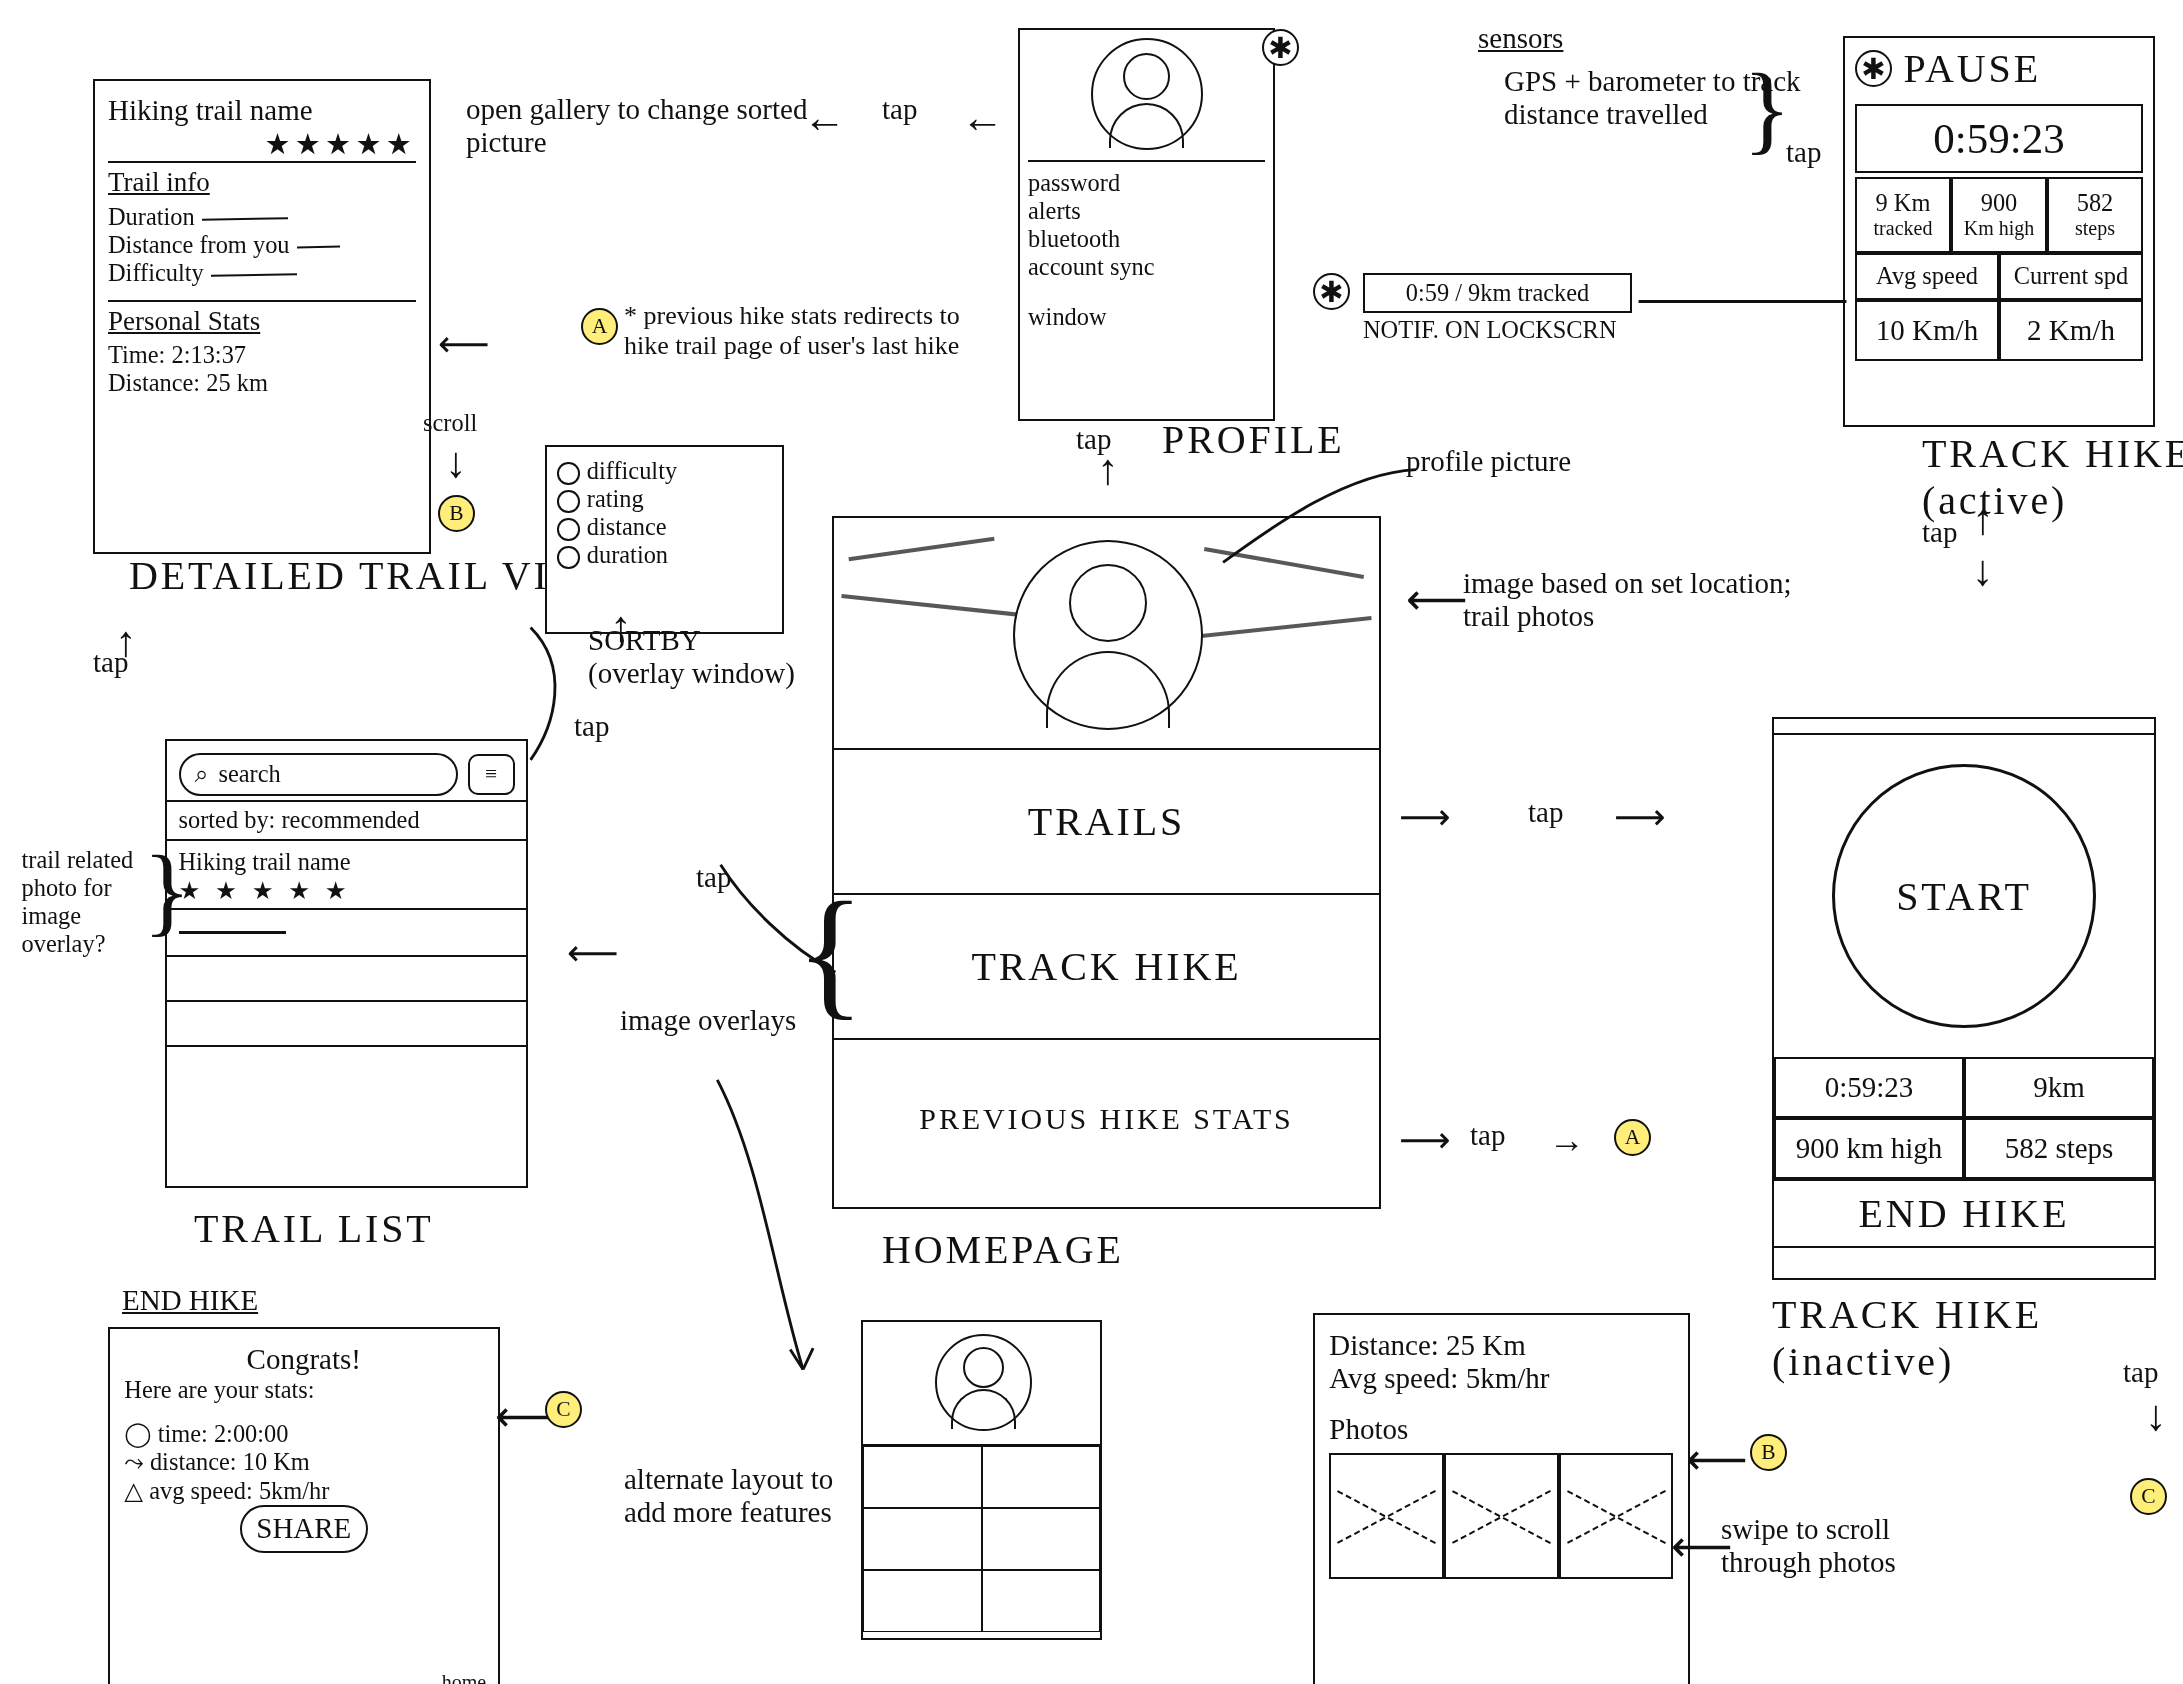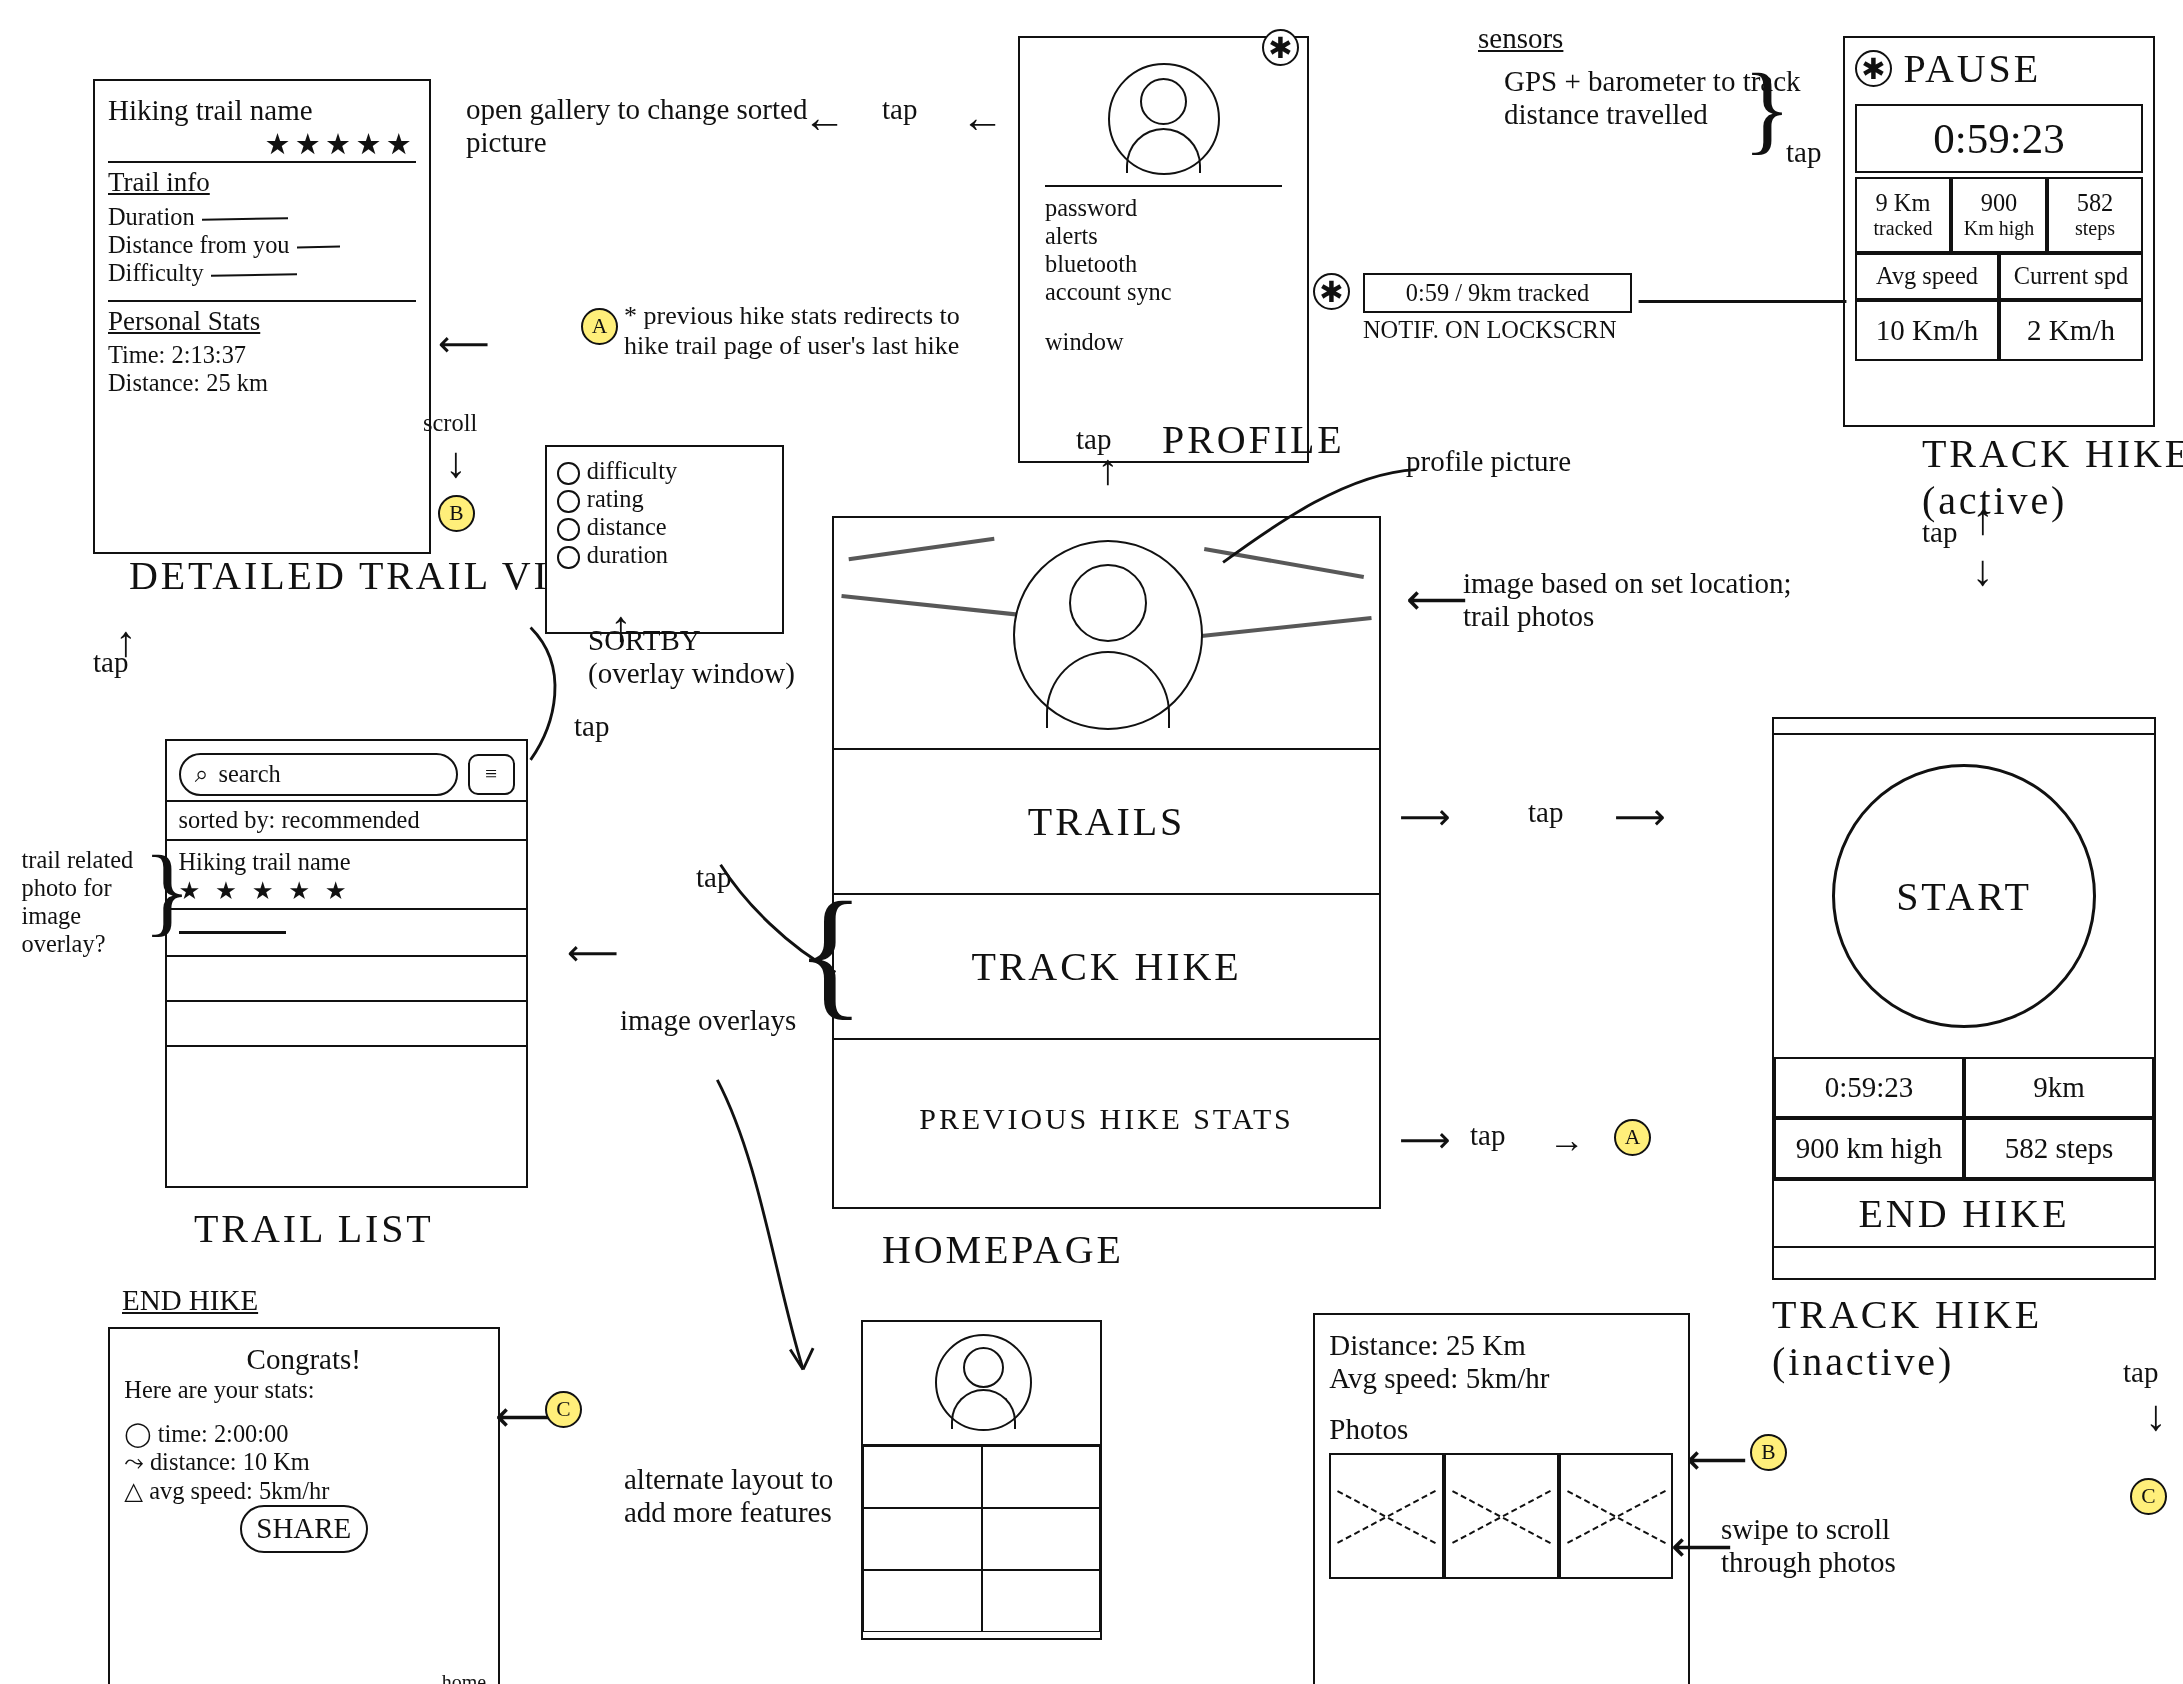--- a/index.html
+++ b/index.html
@@ -130,21 +130,21 @@
           <span>SHARE</span>
         </span>
     </div>
     <div class="xs" style="position:absolute;right:11.5px;bottom:7.2px">home</div>
   </div>
   <div class="arrow" style="left:495px;top:1391px">⟵</div>
   <div class="badge" style="position:absolute;left:545px;top:1391px">
       <span>C</span>
     </div>
 
-  <div class="screen" style="left:1018px;top:36px;width:237px;height:373px;padding:25px">
+  <div class="screen" style="left:1018px;top:28px;width:237px;height:373px;padding:8px">
     <div class="avatar" style="width:108px;height:108px;margin:0 auto;position:relative">
       <div class="person-head"></div>
       <div class="person-body"></div>
     </div>
     <div class="hr" style="margin-top:10px"></div>
     <div class="sm" style="margin-top:7.2px">password</div>
     <div class="sm">alerts</div>
     <div class="sm">bluetooth</div>
     <div class="sm">account sync</div>
     <div class="sm" style="margin-top:21.5px">window</div>

